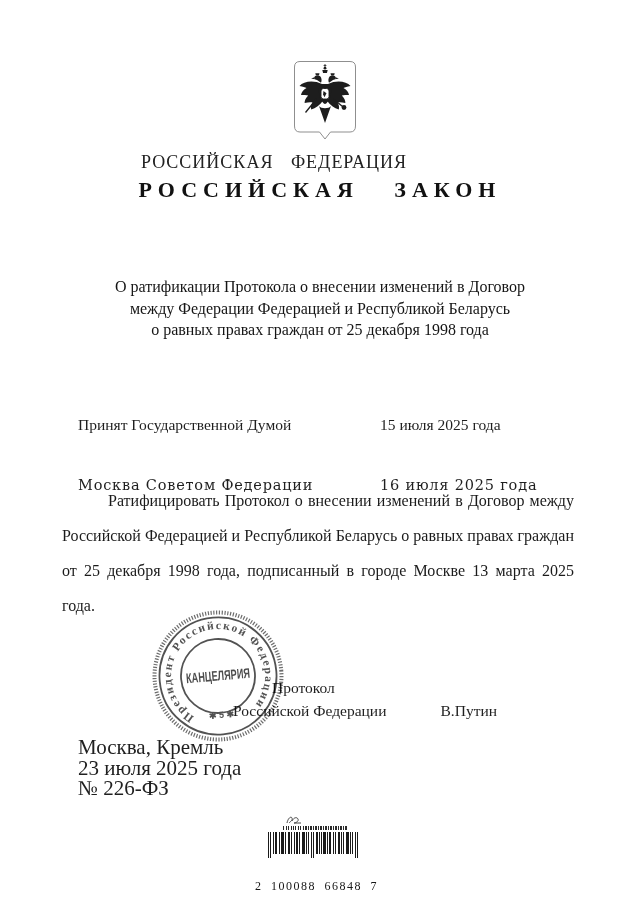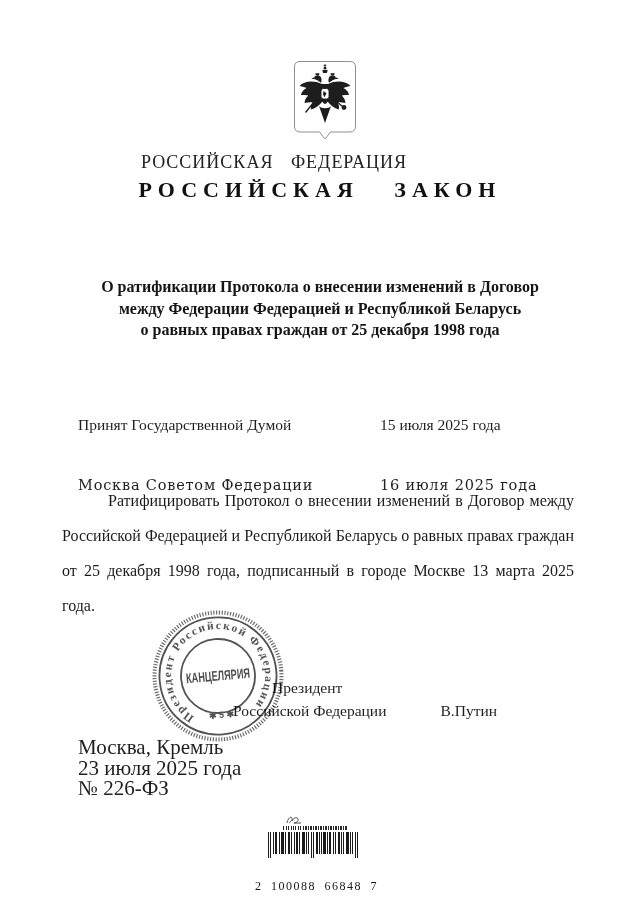--- a/index.html
+++ b/index.html
@@ -12,21 +12,21 @@
   .country{
     position:absolute;top:152px;left:0;width:548px;text-align:center;
     font-size:18px;letter-spacing:1px;word-spacing:12px;color:#222;
   }
   .doctype{
     position:absolute;top:177px;left:0;width:640px;text-align:center;
     font-size:22px;font-weight:bold;letter-spacing:6px;word-spacing:24px;color:#111;
   }
   .law-title{
     position:absolute;top:276px;left:60px;width:520px;text-align:center;
-    font-size:16px;font-weight:bold;line-height:21.5px;color:#151515;
+    font-size:16px;font-weight:normal;line-height:21.5px;color:#151515;
   }
   .approvals{position:absolute;top:384px;left:78px;width:440px;}
   .approval-row{position:relative;height:29px;font-size:15.5px;white-space:nowrap;margin-top:32px;}
   .approval-row .date{position:absolute;left:302px;top:0;}
   .approval-row.typewriter{font-family:"DejaVu Serif",serif;font-size:14.5px;letter-spacing:0.8px;}
   .body-par{
     position:absolute;top:483px;left:62px;width:512px;
     font-size:16px;line-height:35px;text-align:justify;text-indent:46px;color:#1b1b1b;
   }
   .signature{position:absolute;left:233px;top:676px;font-size:15.5px;line-height:23px;z-index:1;}
@@ -94,21 +94,21 @@
     </div>
     <div class="approval-row typewriter">
       <span>Москва Советом Федерации</span>
       <span class="date">16 июля 2025 года</span>
     </div>
   </div>
 
   <div class="body-par">Ратифицировать Протокол о внесении изменений в Договор между Российской Федерацией и Республикой Беларусь о равных правах граждан от 25 декабря 1998 года, подписанный в городе Москве 13 марта 2025 года.</div>
 
   <div class="signature">
-    <div class="sig-line1">Президент</div>
+    <div class="sig-line1">Протокол</div>
     <div class="sig-line2">
       <span>Российской Федерации</span>
       <span>В.Путин</span>
     </div>
   </div>
 
   <svg class="stamp" viewBox="0 0 136 136" aria-hidden="true">
     <g transform="rotate(-5 68 68)">
       <circle cx="68" cy="68" r="63.5" fill="none" stroke="#3a3a3a" stroke-width="4" stroke-dasharray="1.2 1.6" opacity="0.85"></circle>
       <circle cx="68" cy="68" r="58.5" fill="none" stroke="#3a3a3a" stroke-width="1.8"></circle>

